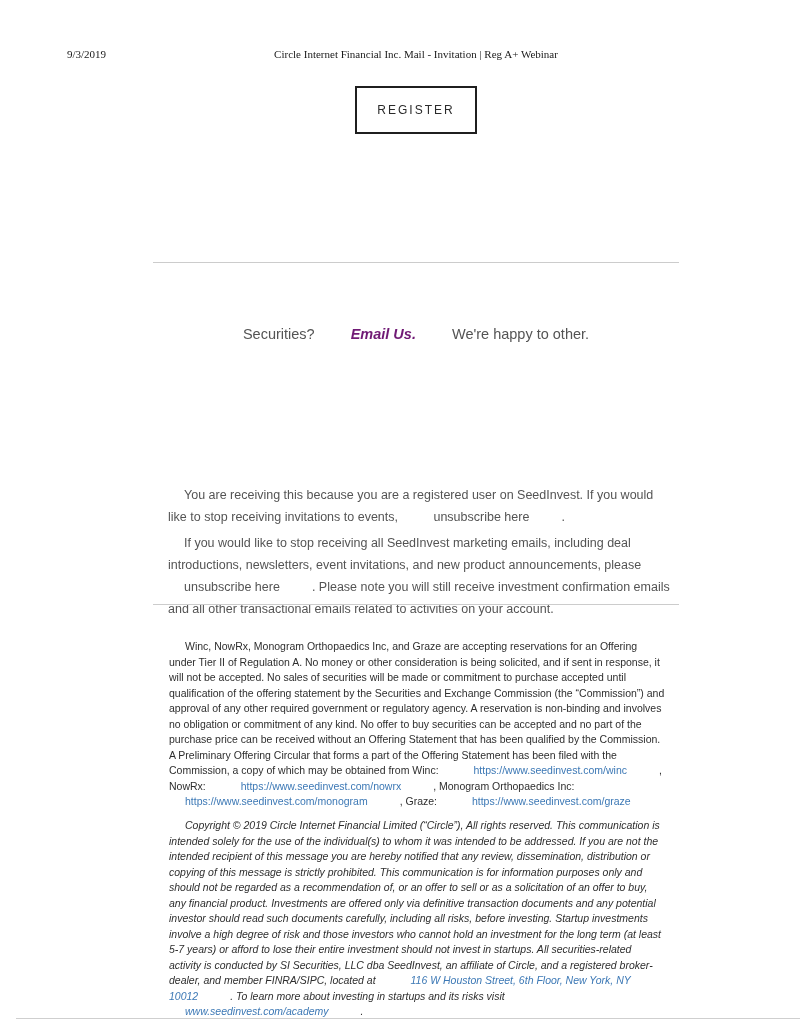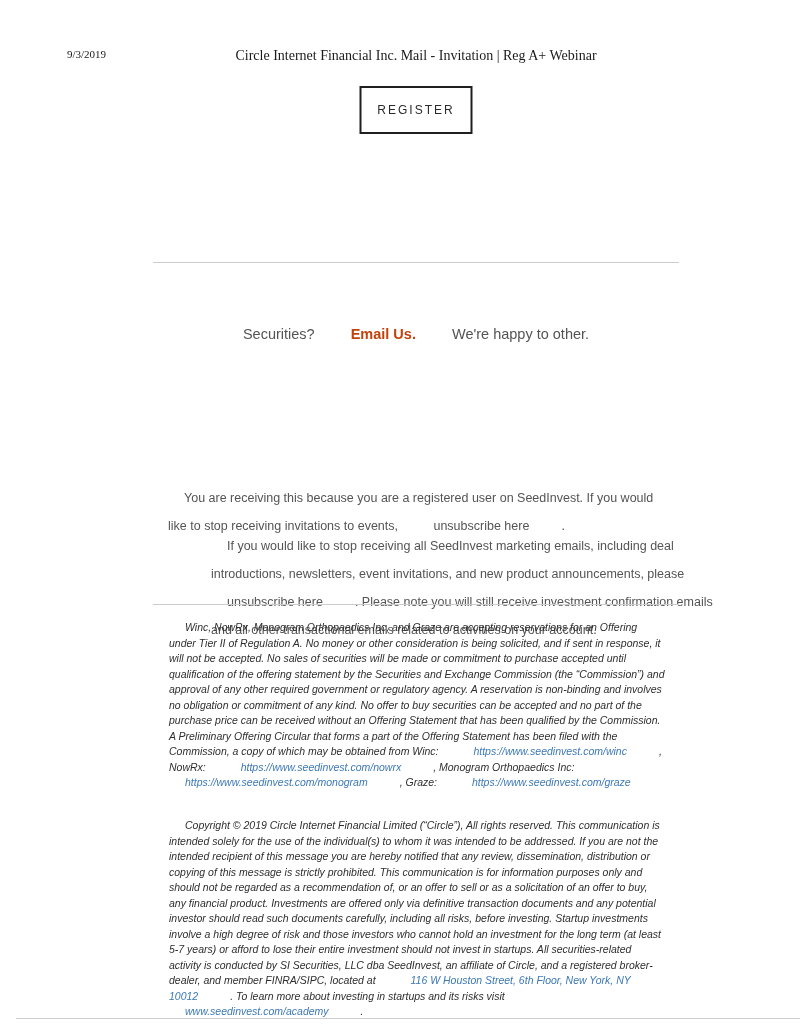--- a/index.html
+++ b/index.html
@@ -13,61 +13,61 @@
   .page { position:absolute; inset:0; background:#ffffff; }
 
   
   .print-header, .print-footer {
     position:absolute; left:0; right:0;
     font-family:"Liberation Serif", serif;
     color:#1a1a1a;
   }
   .print-header { top:16px; height:14px; font-size:11px; }
   .print-date  { position:absolute; left:35px; top:0; white-space:nowrap; }
-  .print-title { position:absolute; left:50%; top:0; transform:translateX(-50%); white-space:nowrap; font-size:14px;text-align:center; }
+  .print-title { position:absolute; left:50%; top:0; transform:translateX(-50%); white-space:nowrap; font-size:11px;text-align:center; }
   .print-footer { top:1002px; height:14px; font-size:10px; }
   .footer-url  { position:absolute; left:35px; top:0; white-space:nowrap; letter-spacing:0px; }
   .footer-page { position:absolute; right:38px; top:0; }
 
   
   .register-btn {
     position:absolute; top:70px; left:50%; transform:translateX(-50%);
-    width:113px; height:48px;
+    width:122px; height:48px;
     border:2px solid #1f1f1f;
     display:flex; align-items:center; justify-content:center;
     font-size:12px; letter-spacing:2px; color:#2b2b2b;
     text-decoration:none; cursor:pointer; background:#ffffff;
   }
 
   .divider {
     position:absolute; left:137px; width:526px; height:0;
     border-top:1px solid var(--divider, #cccccc);
   }
   #divider1 { top:246px; }
   #divider2 { top:588px; }
 
   .questions {
     position:absolute; top:294px; left:0; right:0;
     text-align:center; font-size:14.5px; color:var(--body_text, #545454);
   }
-  .email-us { font-weight:bold; color:#c2410c; cursor:pointer; }
+  .email-us { font-weight:bold; color:#701a75; cursor:pointer;font-style:italic; }
 
   .para {
     position:absolute; left:136px; width:537px;
-    font-size:12.5px; line-height:28px; color:var(--body_text, #545454);
+    font-size:12.5px; line-height:22px; color:var(--body_text, #545454);
   }
   #para1 { top:452px; }
-  #para2 { top:500px;margin-left:43px; }
+  #para2 { top:500px; }
   .plain-link { color:inherit; cursor:pointer; }
 
   .small {
     position:absolute; left:137px; width:529px;
     font-size:10.5px; line-height:15.5px; color:var(--small_text, #2e2e2e);
   }
-  #legal { top:588px;font-style:italic; }
+  #legal { top:607px; }
   #copyright { top:786px;font-style:italic; }
 
   .link { color:var(--link, #3c78b5); text-decoration:none; cursor:pointer; }
 
   .bottom-edge {
     position:absolute; left:0; right:0; bottom:0; height:0;
     border-top:1px solid #cfcfcf;
   }
 </style>
 </head>

